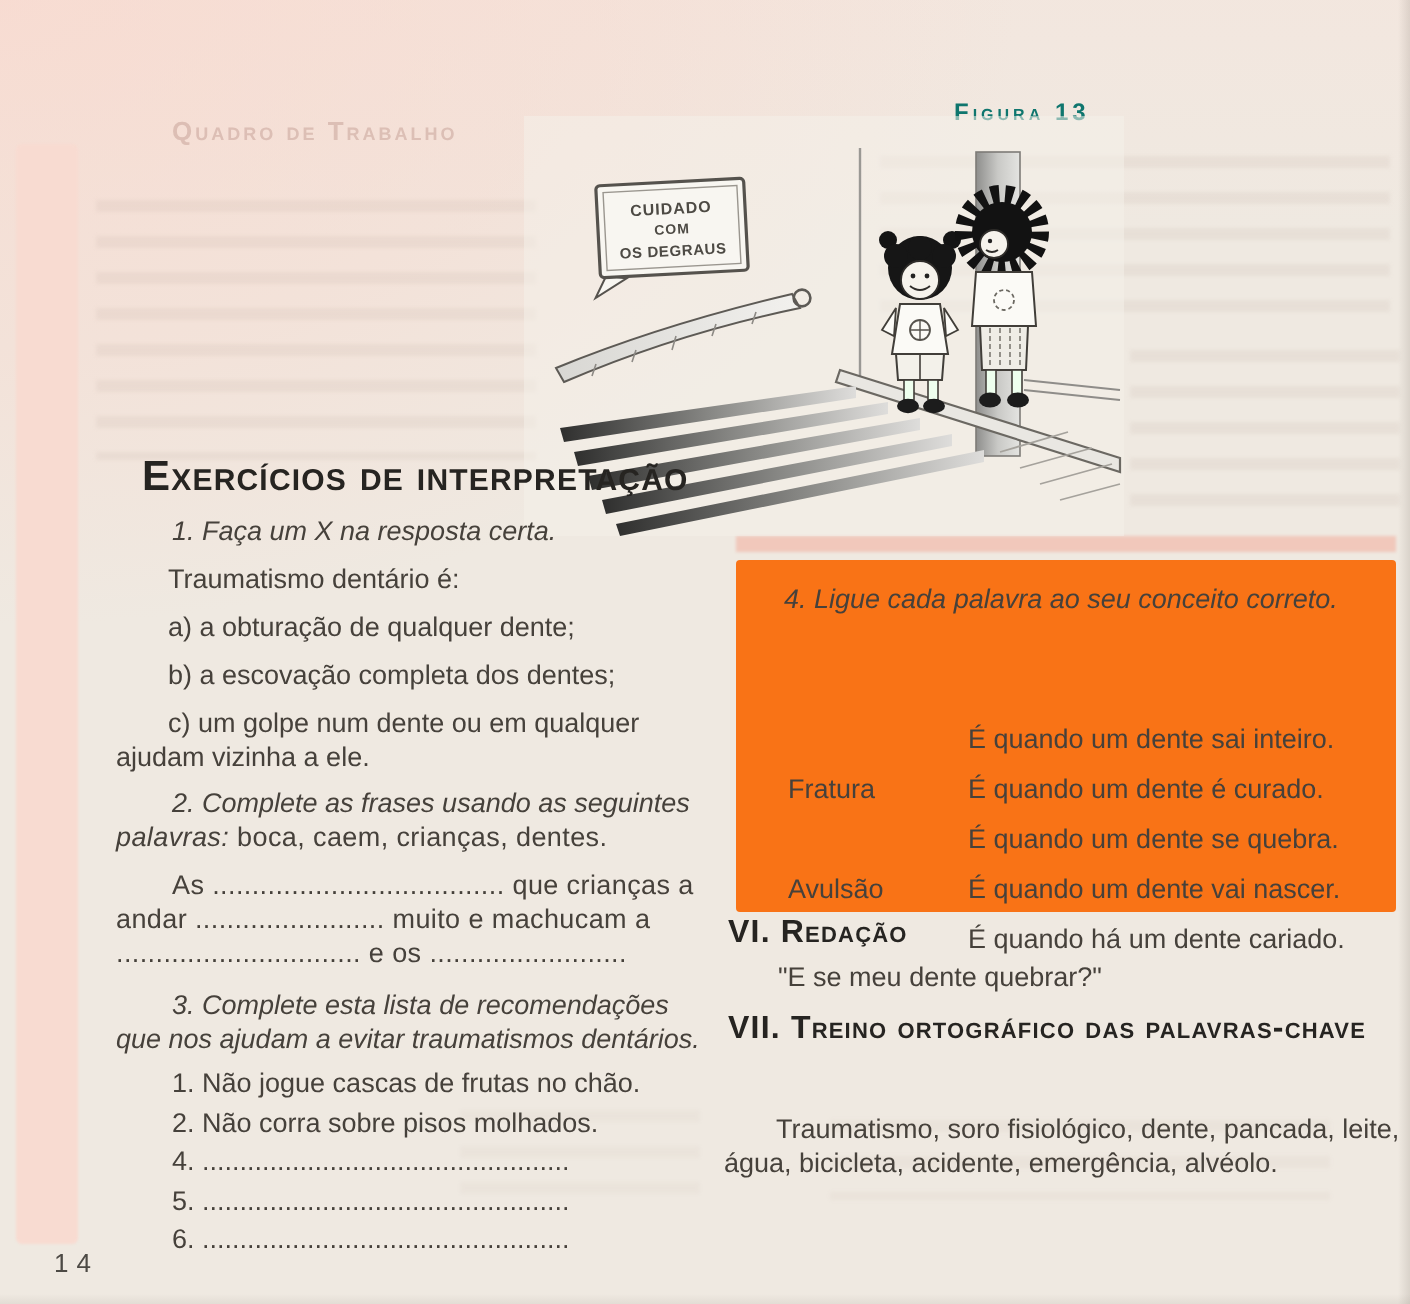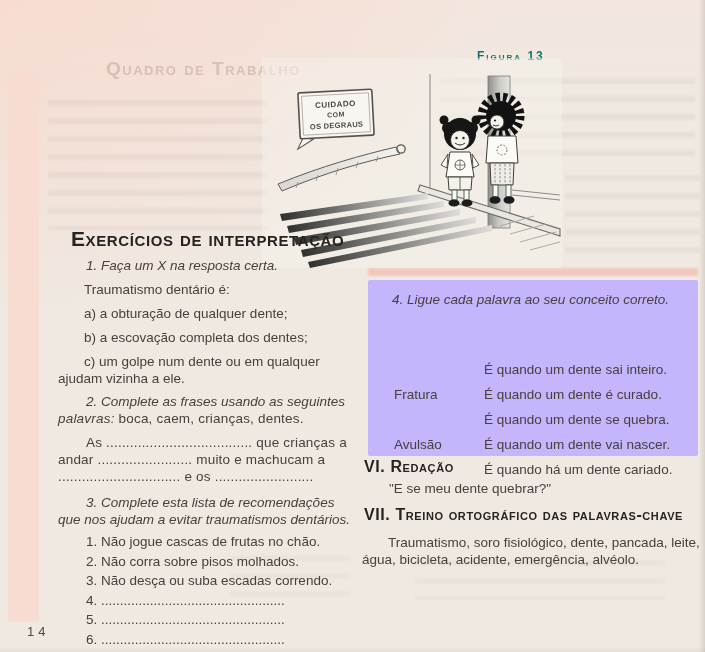--- a/index.html
+++ b/index.html
@@ -20,22 +20,22 @@
     pointer-events:none;}
   .left-strip{position:absolute;left:8px;top:72px;width:31px;height:550px;
     background:#f8dbd1;border-radius:3px;filter:blur(0.6px);}
   .edge-right{position:absolute;right:0;top:0;width:6px;height:652px;
     background:linear-gradient(90deg, rgba(120,110,100,0) 0%, rgba(120,110,100,0.18) 100%);}
   .edge-bottom{position:absolute;left:0;bottom:0;width:705px;height:5px;
     background:linear-gradient(180deg, rgba(120,110,100,0) 0%, rgba(120,110,100,0.10) 100%);}
 
   
   .ghost-heading{position:absolute;left:86px;top:58px;
-    font-weight:bold;font-variant:small-caps;font-size:19px;letter-spacing:1.5px;
-    color:rgba(196,158,148,0.50);margin-left:20px;}
+    font-weight:bold;font-variant:small-caps;font-size:13px;letter-spacing:1.5px;
+    color:rgba(196,158,148,0.50);}
   .ghost-lines{position:absolute;pointer-events:none;opacity:0.55;
     background:repeating-linear-gradient(180deg,
       rgba(187,166,156,0.26) 0px, rgba(187,166,156,0.26) 6px,
       rgba(187,166,156,0) 6px, rgba(187,166,156,0) 18px);
     filter:blur(1px);}
   .ghost-pinkstrip{position:absolute;left:368px;top:268px;width:330px;height:8px;
     background:rgba(242,173,157,0.55);filter:blur(0.8px);}
 
   
   .figura-label{position:absolute;left:477px;top:49px;
@@ -50,28 +50,28 @@
 
   
   .col-left{position:absolute;left:58px;top:250px;width:302px;font-size:13.5px;line-height:17px;}
   .para{margin:7px 0 0 0;text-indent:28px;}
   .it{font-style:italic;}
   .fill-line{margin:0;letter-spacing:0.2px;}
   .fill-first{text-indent:28px;}
   .list-line{margin:2.5px 0 0 0;text-indent:28px;white-space:nowrap;}
 
   .pink-box{position:absolute;left:368px;top:280px;width:330px;height:176px;
-    background:#c4b5fd;border-radius:2px;font-size:13.5px;}
+    background:#f97316;border-radius:2px;font-size:13.5px;}
   .pb-prompt{position:absolute;left:24px;top:12px;font-style:italic;}
   .pb-row{position:absolute;left:4px;width:330px;height:25px;margin-top:42px;}
   .pb-word{position:absolute;left:22px;top:4px;}
   .pb-concept{position:absolute;left:112px;top:4px;}
 
   .vi-body{position:absolute;left:389px;top:481px;font-size:13.5px;}
-  .vii-body{position:absolute;left:362px;top:534px;width:344px;
+  .vii-body{position:absolute;left:362px;top:556px;width:344px;
     font-size:13.5px;line-height:17px;text-indent:26px;}
 
   .page-number{position:absolute;left:27px;top:624px;
     font-size:13px;letter-spacing:4px;color:#4d4a45;}
 
   svg text{font-family:"Liberation Sans","DejaVu Sans",sans-serif;}
 </style>
 </head>
 <body>
 
@@ -197,21 +197,20 @@
 
     <p class="para it" style="margin-top:6px">2. Complete as frases usando as seguintes</p>
     <p class="fill-line"><span class="it">palavras:</span><span> boca, caem, crianças, dentes.</span></p>
     <p class="fill-line fill-first" style="margin-top:7px">As ..................................... que crianças a</p>
     <p class="fill-line">andar ........................ muito e machucam a</p>
     <p class="fill-line">............................... e os .........................</p>
 
     <p class="para it" style="margin-top:9px">3. Complete esta lista de recomendações que nos ajudam a evitar traumatismos dentários.</p>
     <p class="list-line" style="margin-top:5px">1. Não jogue cascas de frutas no chão.</p>
     <p class="list-line">2. Não corra sobre pisos molhados.</p>
-    <p class="list-line">3. Não desça ou suba escadas correndo.</p>
     <p class="list-line">4. .................................................</p>
     <p class="list-line">5. .................................................</p>
     <p class="list-line">6. .................................................</p>
   </div>
 
   <div class="pink-box">
     <div class="pb-prompt">4. Ligue cada palavra ao seu conceito correto.</div>
     <div class="pb-row" style="top:36px">
       <span class="pb-word"></span>
       <span class="pb-concept">É quando um dente sai inteiro.</span>

